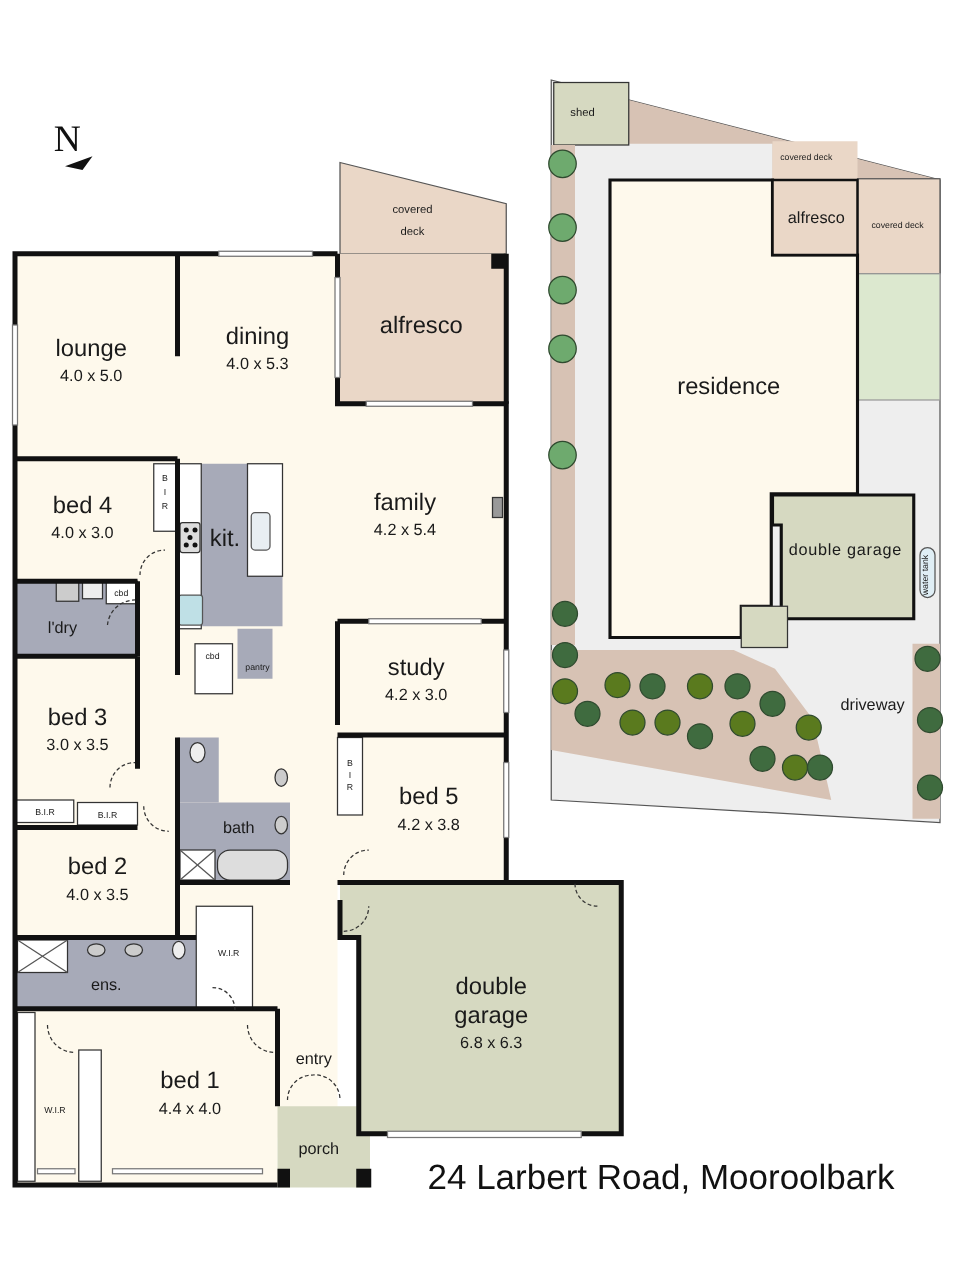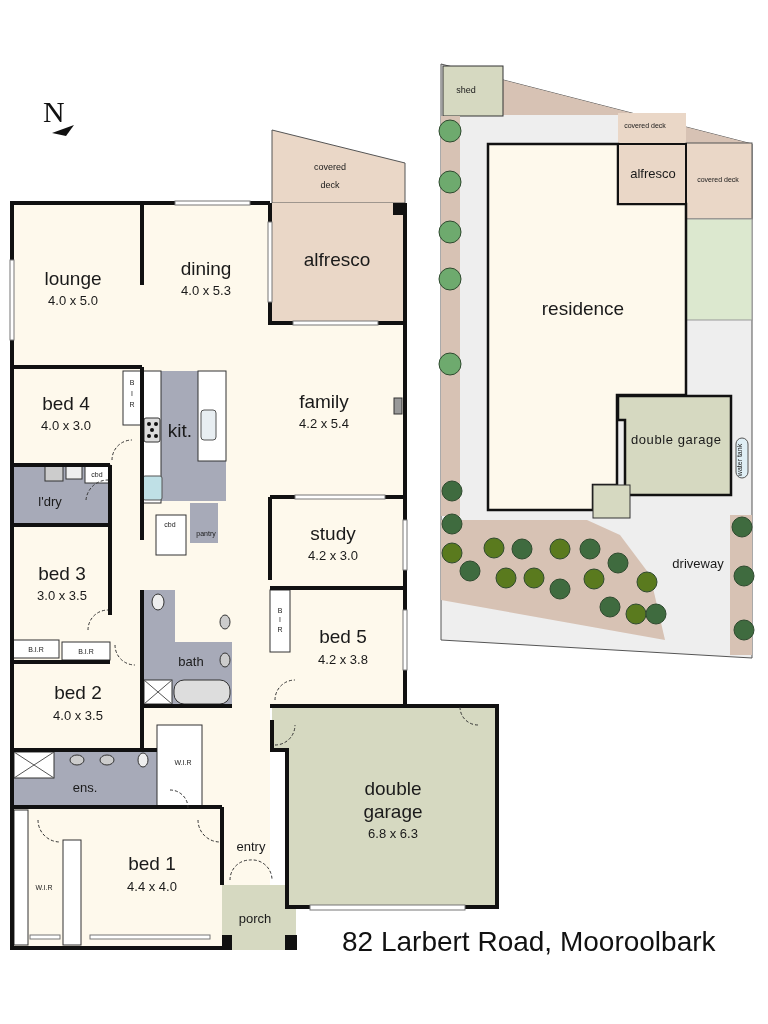--- a/index.html
+++ b/index.html
@@ -226,13 +226,13 @@
   <text class="lbl sm" x="466" y="93">shed</text>
   <text class="lbl xs" x="645" y="128">covered deck</text>
   <text class="lbl dim" x="653" y="178">alfresco</text>
   <text class="lbl xs" x="718" y="182">covered deck</text>
   <text class="lbl big" x="583" y="315">residence</text>
   <text class="lbl dim" x="676" y="444" textLength="90">double garage</text>
   <text class="lbl xs" x="742" y="460" transform="rotate(-90 742 460)">water tank</text>
   <text class="lbl dim" x="698" y="568">driveway</text>
 </svg>
 
-<div id="title">82 Larbert Road, Mooroolbark</div>
+<div id="title">24 Larbert Road, Mooroolbark</div>
 
 </body></html>

